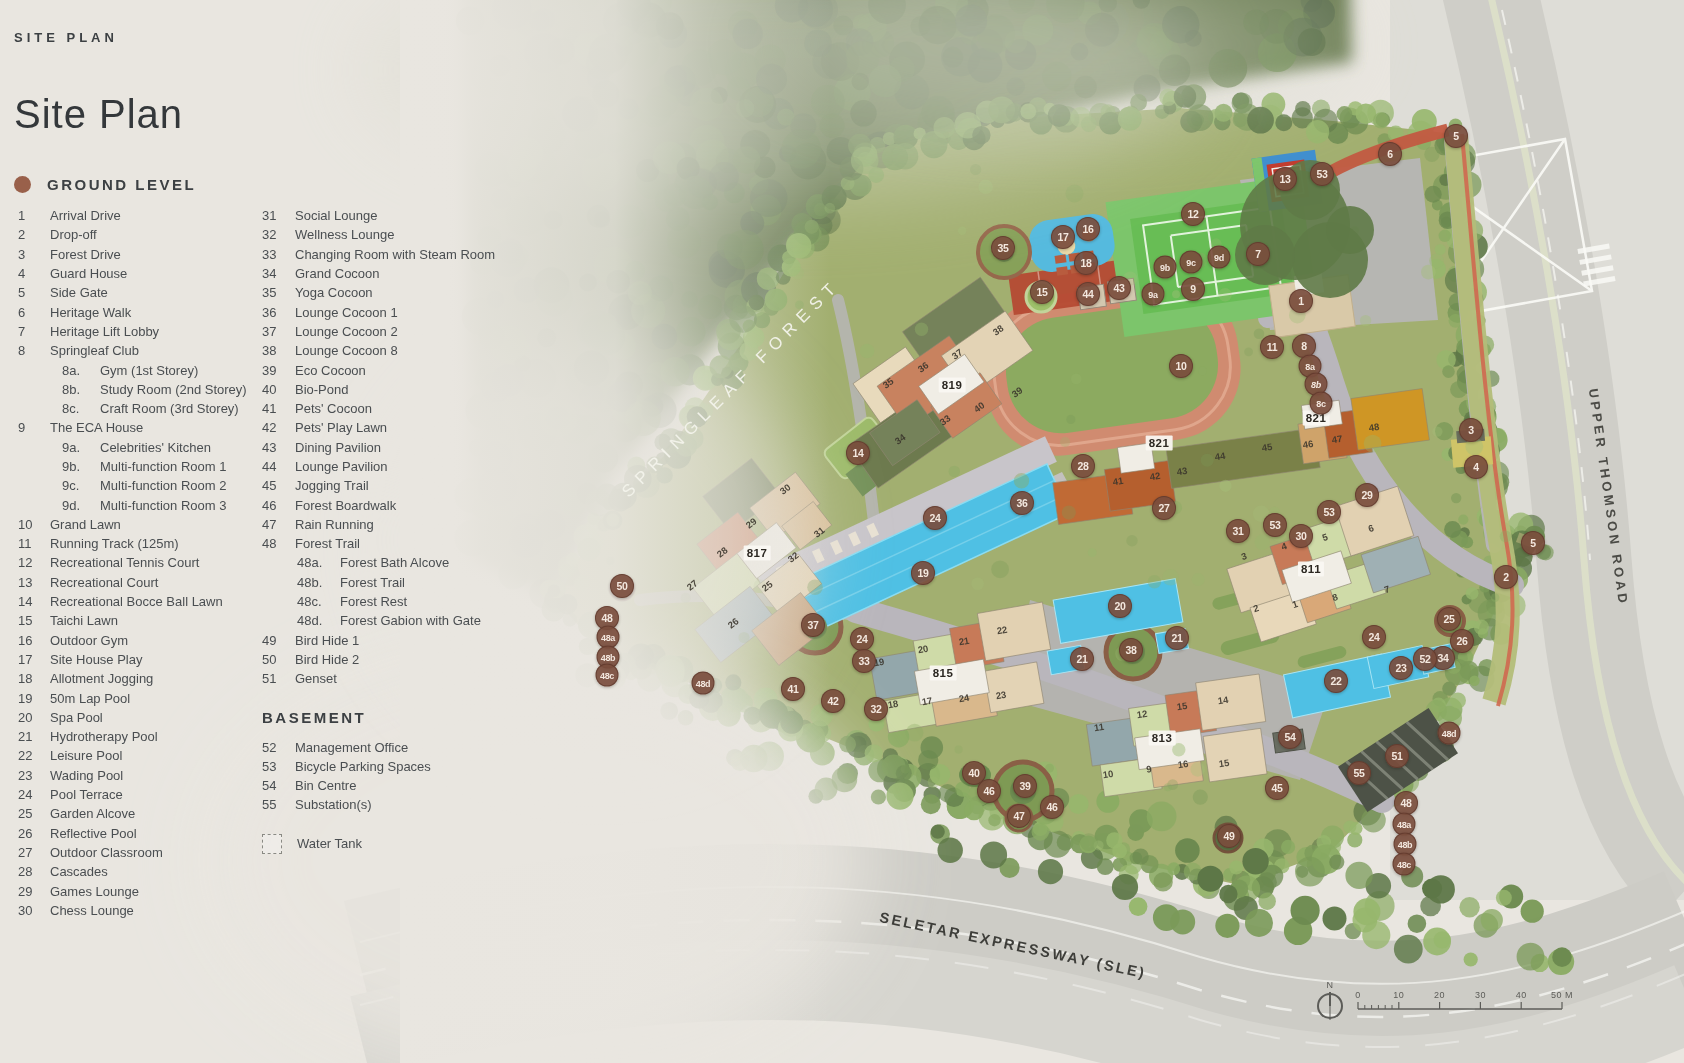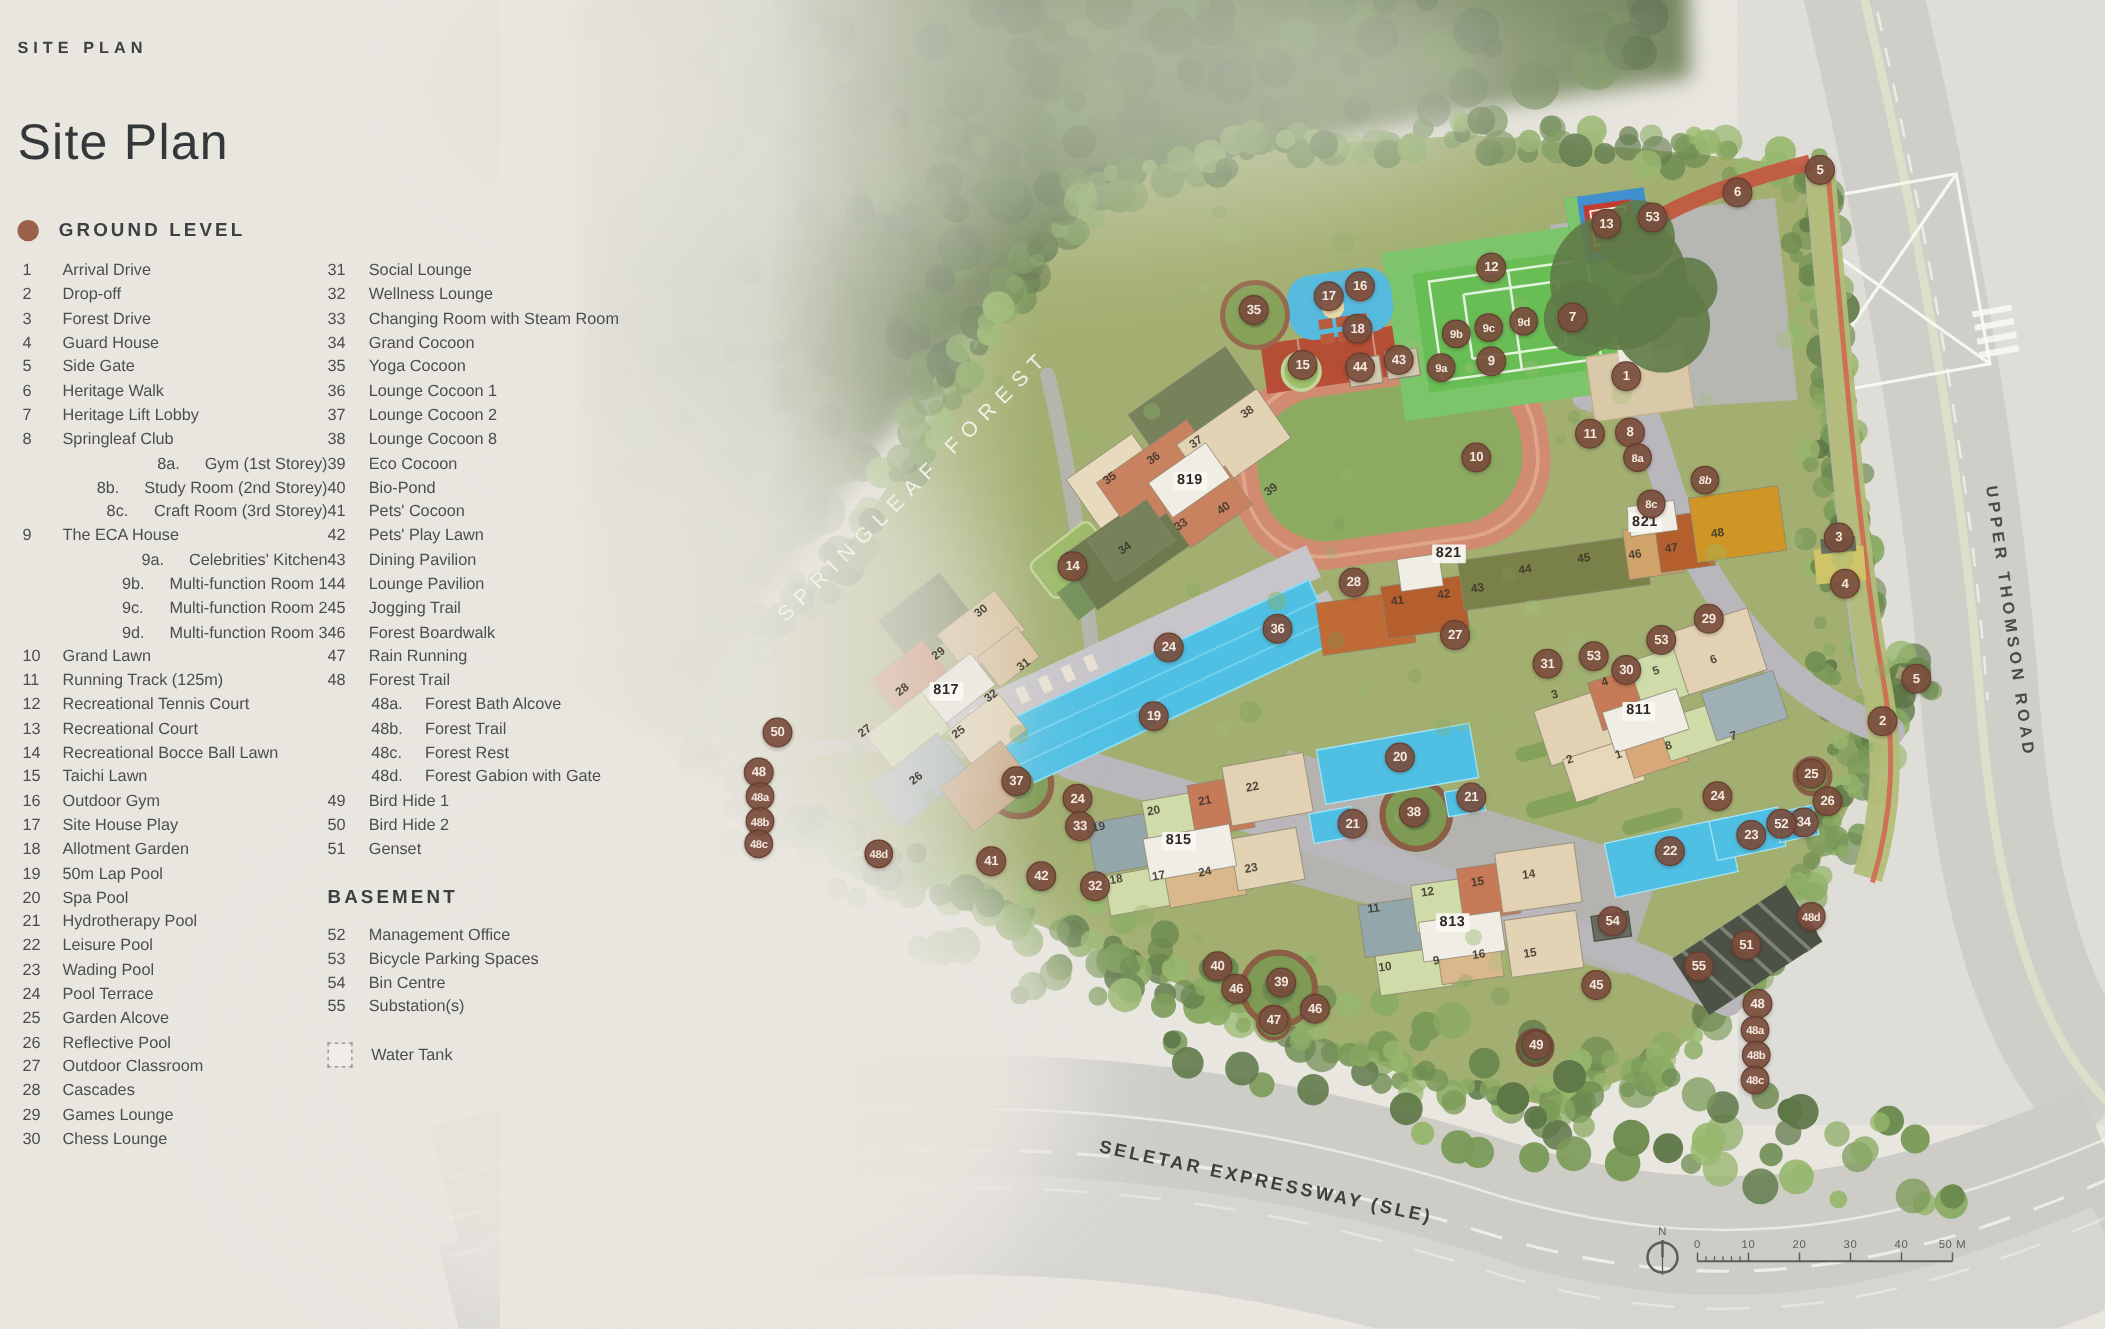--- a/index.html
+++ b/index.html
@@ -13,21 +13,21 @@
   .title{position:absolute;left:0;top:92px;font-size:40px;font-weight:400;letter-spacing:1px;color:#34383b;margin:0;}
   .ground-head{position:absolute;left:0;top:176px;display:flex;align-items:center;gap:16px;
                font-size:15px;font-weight:700;letter-spacing:2.5px;color:#3c4043;}
   .dot{width:17px;height:17px;border-radius:50%;display:inline-block;}
   .cols{position:absolute;left:0;top:206px;display:flex;}
   .col1{width:248px;}
   .col2wrap{width:270px;}
   .lrow{display:flex;height:19.3px;align-items:center;font-size:13px;color:#4a4e51;}
   .col1 .lrow{padding-left:4px;}
   .col1 .lrow .n{width:32px;flex:none;}
-  .col1 .lrow.sub{padding-left:48px;justify-content:flex-end;}
+  .col1 .lrow.sub{padding-left:48px;}
   .col1 .lrow.sub .n{width:38px;}
   .colgen .lrow .n{flex:none;}
   .c2 .lrow .n{width:33px;}
   .c2 .lrow.sub{padding-left:35px;}
   .c2 .lrow.sub .n{width:43px;}
   .bhead{margin-top:21px;margin-bottom:11px;font-size:15px;font-weight:700;letter-spacing:2.5px;color:#3c4043;}
   .wt{margin-top:19px;display:flex;align-items:center;gap:15px;font-size:13px;color:#4a4e51;}
   .wtbox{width:18px;height:18px;border:1.5px dashed #8a8a84;display:inline-block;background:rgba(255,255,255,.25);}
 
   
@@ -1363,21 +1363,21 @@
       <div class="marker" style="left: 1301px; top: 301px; background: rgba(122, 77, 61, 0.92);">1</div>
       <div class="marker" style="left: 1506px; top: 577px; background: rgba(122, 77, 61, 0.92);">2</div>
       <div class="marker" style="left: 1471px; top: 430px; background: rgba(122, 77, 61, 0.92);">3</div>
       <div class="marker" style="left: 1476px; top: 467px; background: rgba(122, 77, 61, 0.92);">4</div>
       <div class="marker" style="left: 1456px; top: 136px; background: rgba(122, 77, 61, 0.92);">5</div>
       <div class="marker" style="left: 1533px; top: 543px; background: rgba(122, 77, 61, 0.92);">5</div>
       <div class="marker" style="left: 1390px; top: 154px; background: rgba(122, 77, 61, 0.92);">6</div>
       <div class="marker" style="left: 1258px; top: 254px; background: rgba(122, 77, 61, 0.92);">7</div>
       <div class="marker" style="left: 1304px; top: 346px; background: rgba(122, 77, 61, 0.92);">8</div>
       <div class="marker sub" style="left: 1310px; top: 366px; background: rgba(122, 77, 61, 0.92);">8a</div>
-      <div class="marker sub" style="left: 1364px; top: 384px; background: rgba(122, 77, 61, 0.92); font-style: italic;">8b</div>
+      <div class="marker sub" style="left: 1316px; top: 384px; background: rgba(122, 77, 61, 0.92); font-style: italic;">8b</div>
       <div class="marker sub" style="left: 1321px; top: 403px; background: rgba(122, 77, 61, 0.92);">8c</div>
       <div class="marker" style="left: 1193px; top: 289px; background: rgba(122, 77, 61, 0.92);">9</div>
       <div class="marker sub" style="left: 1153px; top: 294px; background: rgba(122, 77, 61, 0.92);">9a</div>
       <div class="marker sub" style="left: 1165px; top: 267px; background: rgba(122, 77, 61, 0.92);">9b</div>
       <div class="marker sub" style="left: 1191px; top: 262px; background: rgba(122, 77, 61, 0.92);">9c</div>
       <div class="marker sub" style="left: 1219px; top: 257px; background: rgba(122, 77, 61, 0.92);">9d</div>
       <div class="marker" style="left: 1181px; top: 366px; background: rgba(122, 77, 61, 0.92);">10</div>
       <div class="marker" style="left: 1272px; top: 347px; background: rgba(122, 77, 61, 0.92);">11</div>
       <div class="marker" style="left: 1193px; top: 214px; background: rgba(122, 77, 61, 0.92);">12</div>
       <div class="marker" style="left: 1285px; top: 179px; background: rgba(122, 77, 61, 0.92);">13</div>
@@ -1540,21 +1540,21 @@
           <div class="lrow">
             <span class="n">16</span>
             <span class="t">Outdoor Gym</span>
           </div>
           <div class="lrow">
             <span class="n">17</span>
             <span class="t">Site House Play</span>
           </div>
           <div class="lrow">
             <span class="n">18</span>
-            <span class="t">Allotment Garden</span>
+            <span class="t">Allotment Jogging</span>
           </div>
           <div class="lrow">
             <span class="n">19</span>
             <span class="t">50m Lap Pool</span>
           </div>
           <div class="lrow">
             <span class="n">20</span>
             <span class="t">Spa Pool</span>
           </div>
           <div class="lrow">

